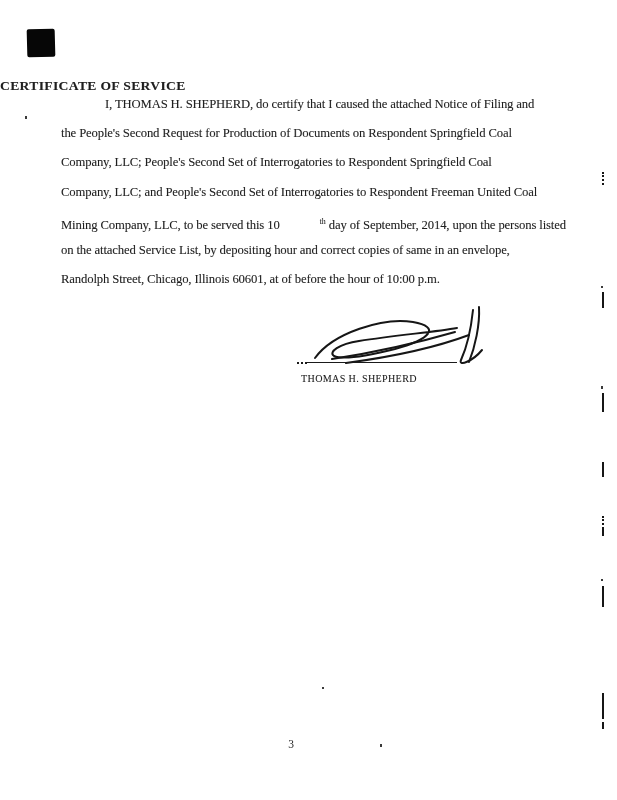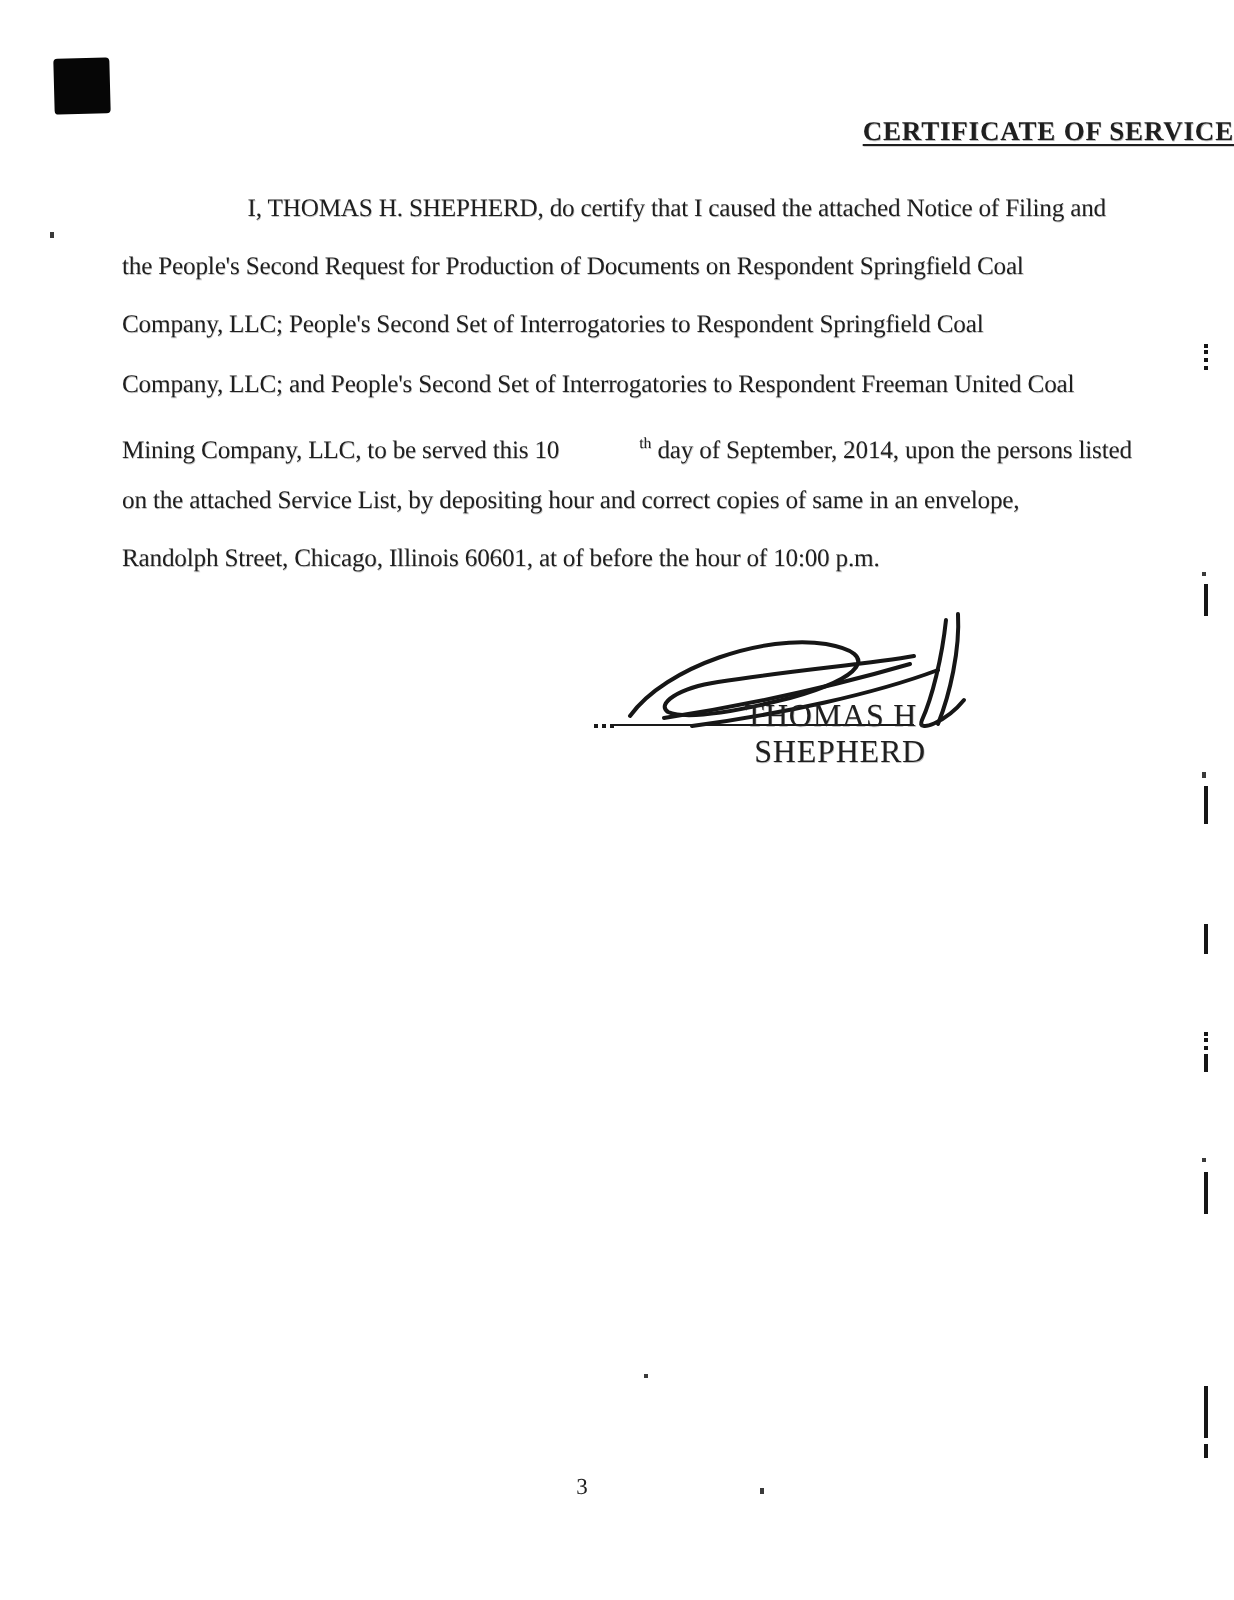--- a/index.html
+++ b/index.html
@@ -3,39 +3,39 @@
 <meta charset="utf-8">
 <style>
   html,body { margin:0; padding:0; background:#e8e8e8; }
   .page {
     position:relative; width:617px; height:800px; margin:0 auto;
     background:#ffffff; overflow:hidden;
     font-family:"Liberation Serif","DejaVu Serif",serif;
     color:#1f1f1f;
   }
   .doc-title {
-    position:absolute; top:58px; left:0; width:100%;
-    text-align:right; font-weight:bold; font-size:13.5px; letter-spacing:0.4px;
-    text-decoration:underline; text-underline-offset:2px;
+    position:absolute; top:78px; left:0; width:100%;
+    text-align:left; font-weight:bold; font-size:13.5px; letter-spacing:0.4px;
+    text-underline-offset:2px;
     text-shadow:0.3px 0.3px 0 rgba(50,50,50,0.35);
   }
   .doc-body {
     position:absolute; top:90px; left:61px; width:492px;
     font-size:12.6px; letter-spacing:-0.1px;
     text-shadow:0.3px 0.3px 0 rgba(60,60,60,0.3);
   }
   .line { height:29.2px; line-height:29.2px; white-space:nowrap; }
-  .line.indent { text-indent:44px;text-align:right; }
+  .line.indent { text-indent:44px; }
   .line sup { font-size:0.62em; vertical-align:super; letter-spacing:0;margin-left:40px; }
   .sig-svg { position:absolute; left:303px; top:305px; }
   .sig-dots { position:absolute; left:297px; top:362px; width:10px; height:0; border-top:2px dotted #1a1a1a; }
   .sig-line { position:absolute; left:307px; top:362px; width:150px; height:0; border-top:1.5px solid #1a1a1a; }
   .sig-name {
-    position:absolute; left:301px; top:350px; width:162px; text-align:right;
-    font-size:16px; letter-spacing:0.4px;
+    position:absolute; left:301px; top:373px; width:162px; text-align:left;
+    font-size:10px; letter-spacing:0.4px;
     text-shadow:0.3px 0.3px 0 rgba(60,60,60,0.3);
   }
   .page-number { position:absolute; left:284px; top:738px; width:14px; text-align:center; font-size:11.5px; }
   .corner-mark { position:absolute; left:27px; top:29px; width:28px; height:28px; background:#060606; border-radius:2px; transform:rotate(-1.5deg); }
   .speck { position:absolute; background:#3a3a3a; }
   .edge-mark { position:absolute; left:602px; width:0; border-left-color:#161616; }
   .em-solid  { border-left-width:2px; border-left-style:solid; }
   .em-dotted { border-left-width:2px; border-left-style:dotted; }
 </style>
 </head>

